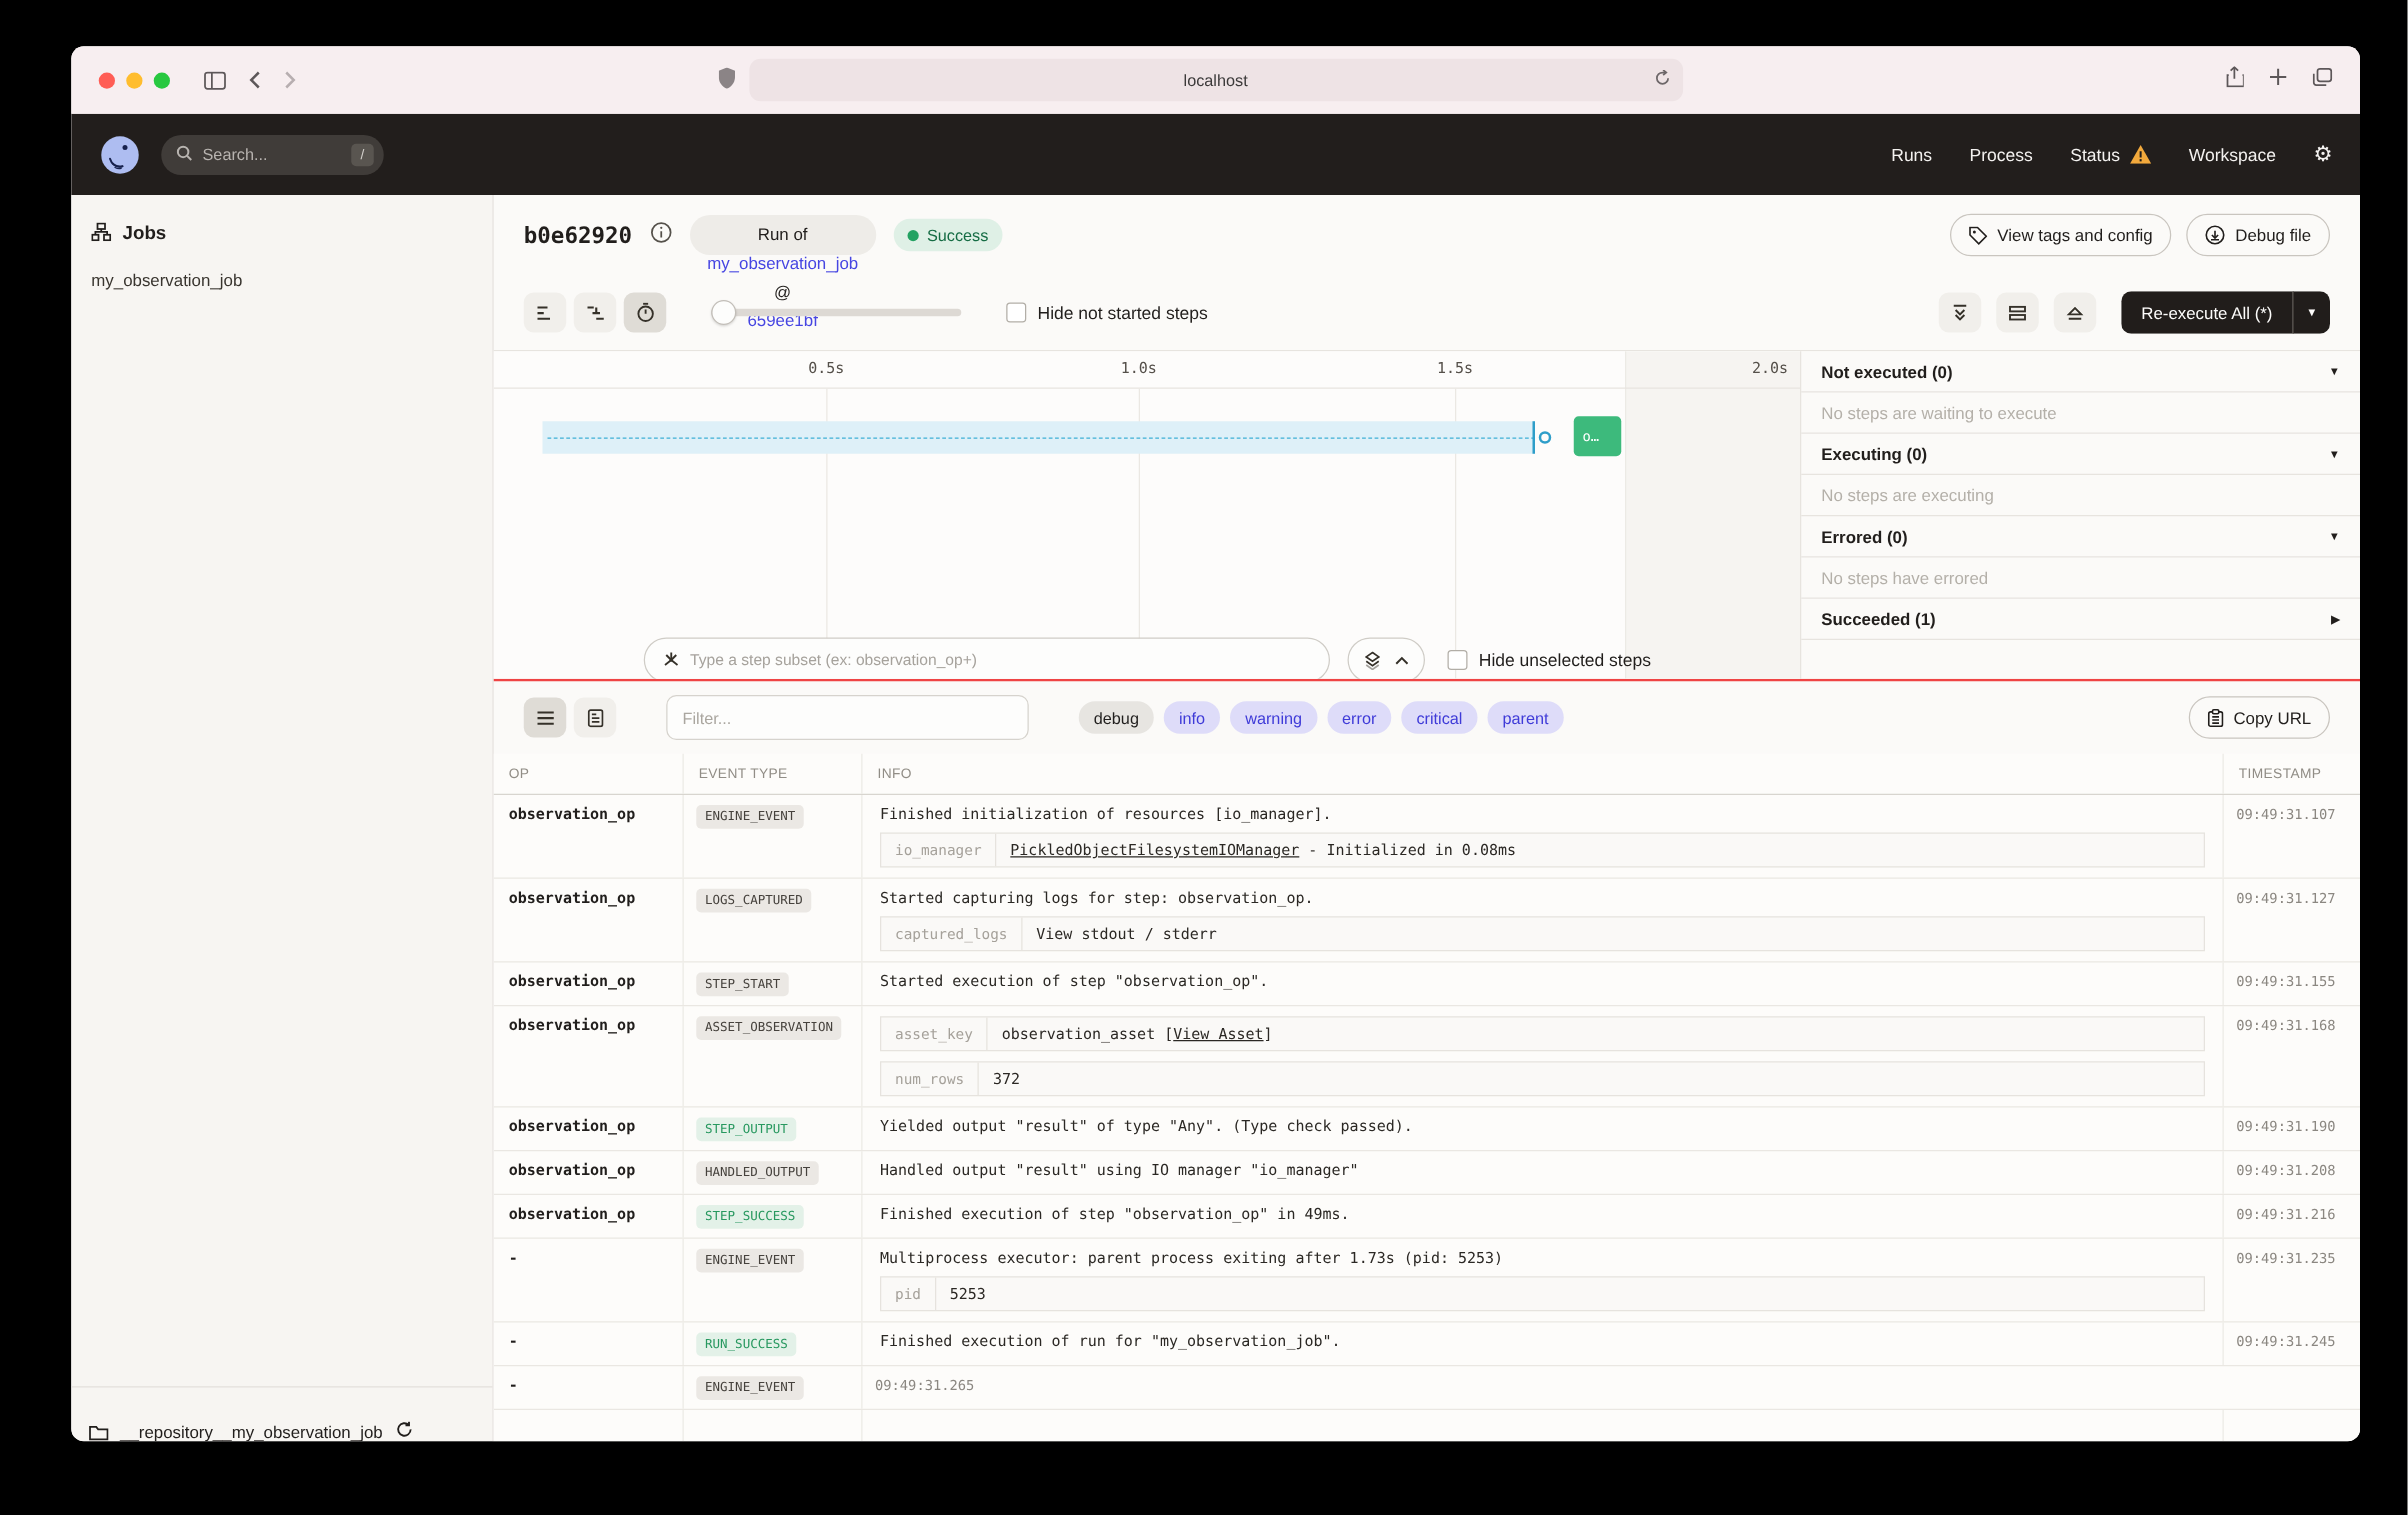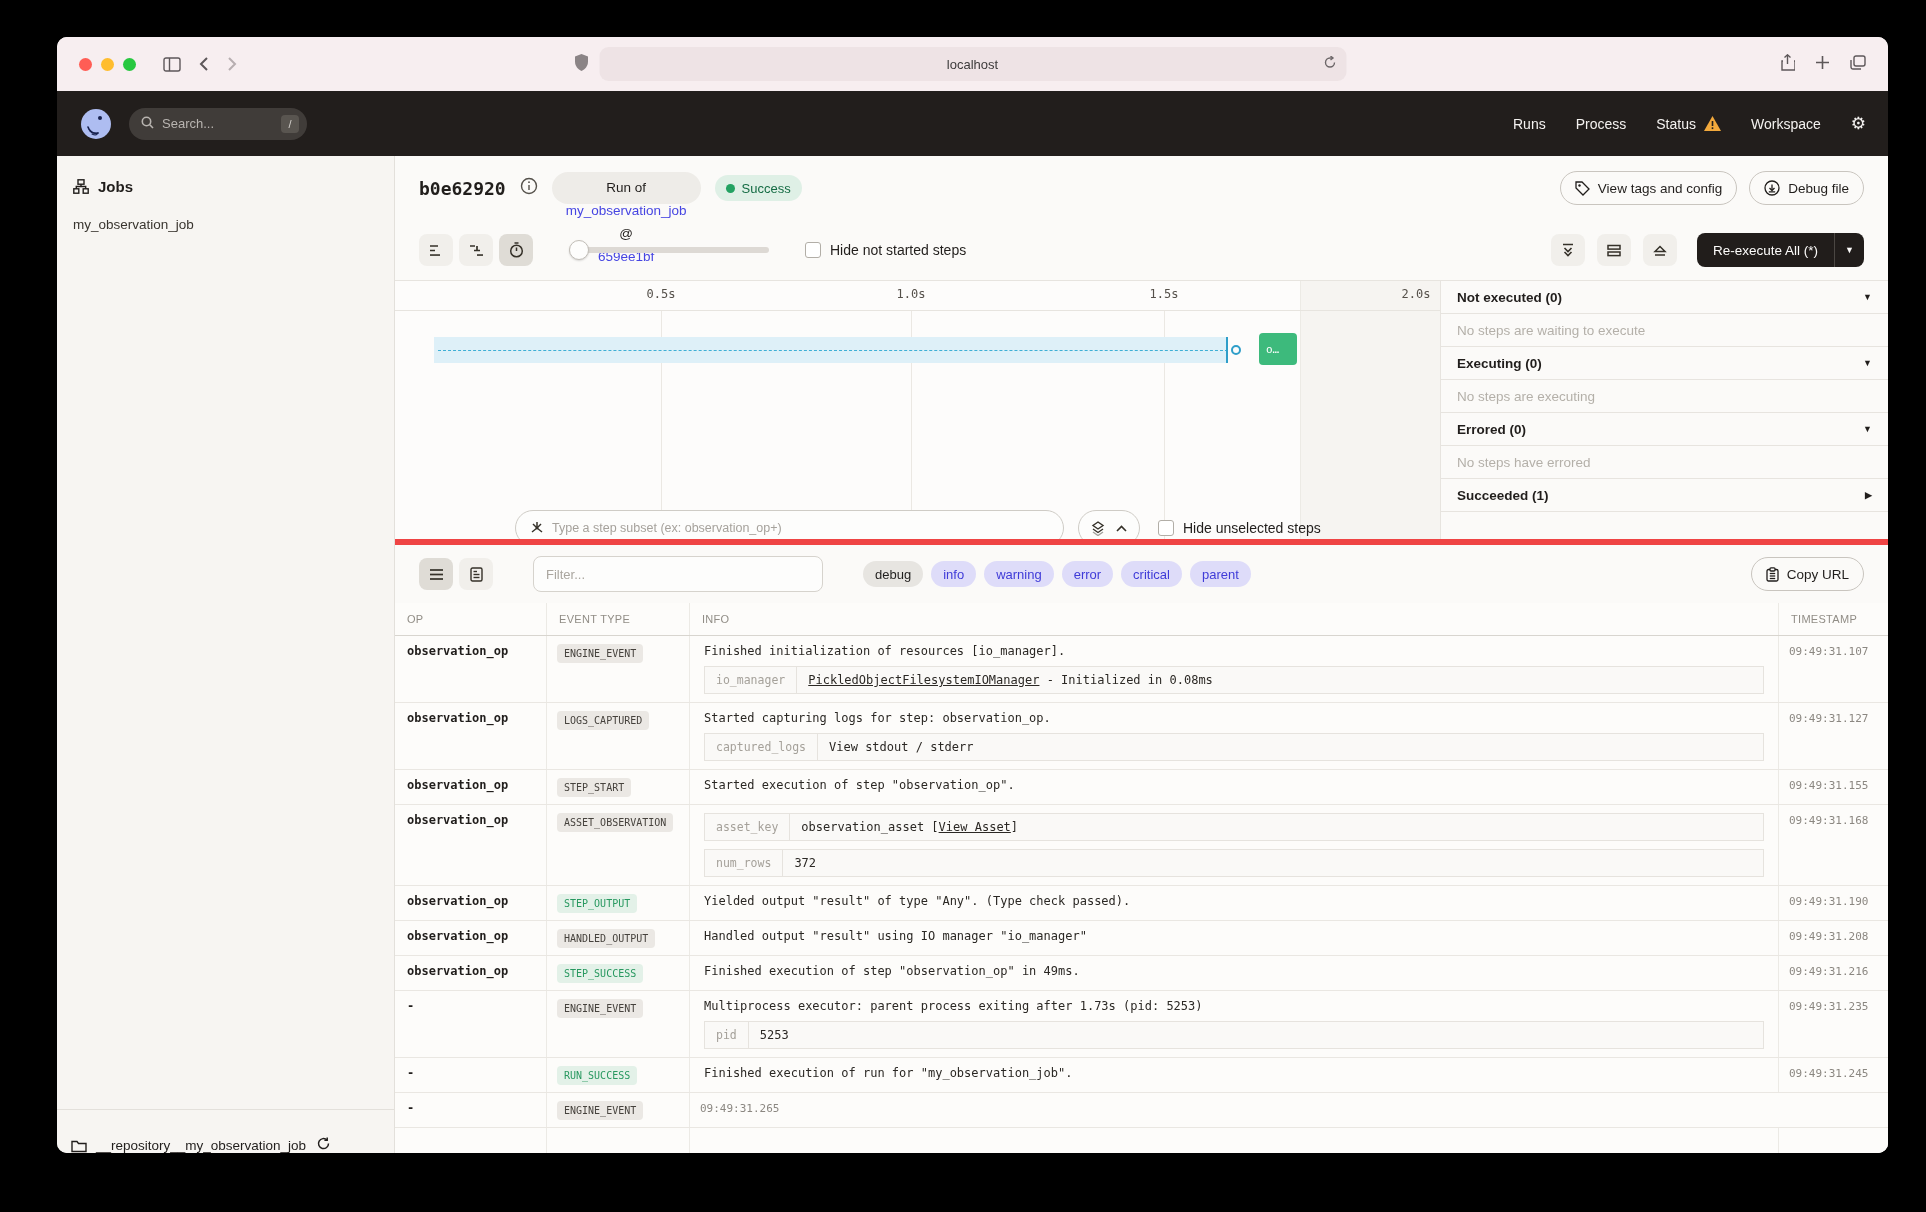--- a/index.html
+++ b/index.html
@@ -30,21 +30,21 @@
                padding:0 8px 0 12px; color:#b8b4b0; font-size:13px; gap:8px; }
   .searchbox .slash { margin-left:auto; width:18px; height:18px; background:#595550; border-radius:4px;
                       display:flex; align-items:center; justify-content:center; font-size:11px; color:#d3d0cc; }
   .nav { margin-left:auto; display:flex; align-items:center; gap:30px; color:#f4f2f0; font-size:14px; }
   .nav .navitem { display:flex; align-items:center; gap:8px; cursor:pointer; }
   .gear { color:#f4f2f0; font-size:17px; }
 
   
   .content { flex:1; display:flex; min-height:0; }
   .sidebar { width:338px; background:#f7f5f2; border-right:1px solid #e3e0db; display:flex; flex-direction:column; flex:none; }
-  .sb-title { display:flex; align-items:center; gap:9px; font-weight:bold; font-size:15px; color:#211e1c; padding:22px 16px 0 16px; }
+  .sb-title { display:flex; gap:9px; font-weight:bold; font-size:15px; color:#211e1c; padding:22px 16px 0 16px; }
   .sb-item { font-size:13.5px; color:#39352f; padding:0 16px; margin-top:22px; cursor:pointer; }
   .sb-footer { margin-top:auto; border-top:1px solid #e3e0db; height:44px; display:flex; align-items:flex-end;
                gap:9px; padding:0 14px; font-size:13.5px; color:#211e1c; }
   .sb-footer .refresh { color:#211e1c; margin-left:2px; }
 
   .main { flex:1; display:flex; flex-direction:column; min-width:0; background:#fbfaf8; }
 
   
   .runheader { height:64px; display:flex; align-items:center; padding:0 24px; gap:14px; flex:none; }
   .runid { font-family:"DejaVu Sans Mono",monospace; font-weight:bold; font-size:18px; color:#211e1c; }
@@ -70,21 +70,21 @@
                   background:#fdfdfc; border:1px solid #c2beb8; box-shadow:0 1px 2px rgba(0,0,0,.15); }
   .chk { width:16px; height:16px; border:1.5px solid #b2aea7; border-radius:3px; background:#fff; flex:none; }
   .chklabel { display:flex; align-items:center; gap:9px; font-size:14px; color:#211e1c; cursor:pointer; }
   .gt-right { margin-left:auto; display:flex; align-items:center; gap:6px; }
   .reexec { margin-left:14px; display:flex; height:34px; border-radius:8px; overflow:hidden; cursor:pointer; }
   .reexec .mainpart { background:#211d1b; color:#fdfcfb; display:flex; align-items:center; padding:0 16px; font-size:13.5px; }
   .reexec .caret { background:#211d1b; border-left:1px solid #4b4743; color:#fdfcfb; width:30px;
                    display:flex; align-items:center; justify-content:center; font-size:9px; }
 
   
-  .ganttwrap { height:265px; display:flex; border-top:1px solid #e7e4df; border-bottom:6px solid #ef4444; flex:none; }
+  .ganttwrap { height:265px; display:flex; border-top:1px solid #e7e4df; border-bottom:2px solid #ef4444; flex:none; }
   .gantt { flex:1; position:relative; background:#fdfcfb; overflow:hidden; }
   .gaxis { position:absolute; left:0; top:0; right:0; height:30px; border-bottom:1px solid #e7e4df; }
   .gaxis .tick { position:absolute; top:6px; transform:translateX(-50%); font-size:12px; color:#55504a;
                  font-family:"DejaVu Sans Mono",monospace; }
   .gline { position:absolute; top:30px; bottom:0; width:1px; background:#ebe8e3; }
   .gshade { position:absolute; top:0; bottom:0; right:0; width:140px; background:#f6f4f1; border-left:1px solid #eceae5; }
   .gbar { position:absolute; left:39px; top:56px; width:794px; height:26px; background:#def0f8; }
   .gbar .dash { position:absolute; left:4px; right:0; top:50%; border-top:1px dashed #3eafd5; }
   .gbar .end { position:absolute; right:0; top:0; bottom:0; width:2px; background:#2f9ec9; }
   .gmarker { position:absolute; left:836px; top:64px; width:10px; height:10px; border:2px solid #2f9ec9; border-radius:50%; background:#fdfcfb; }

